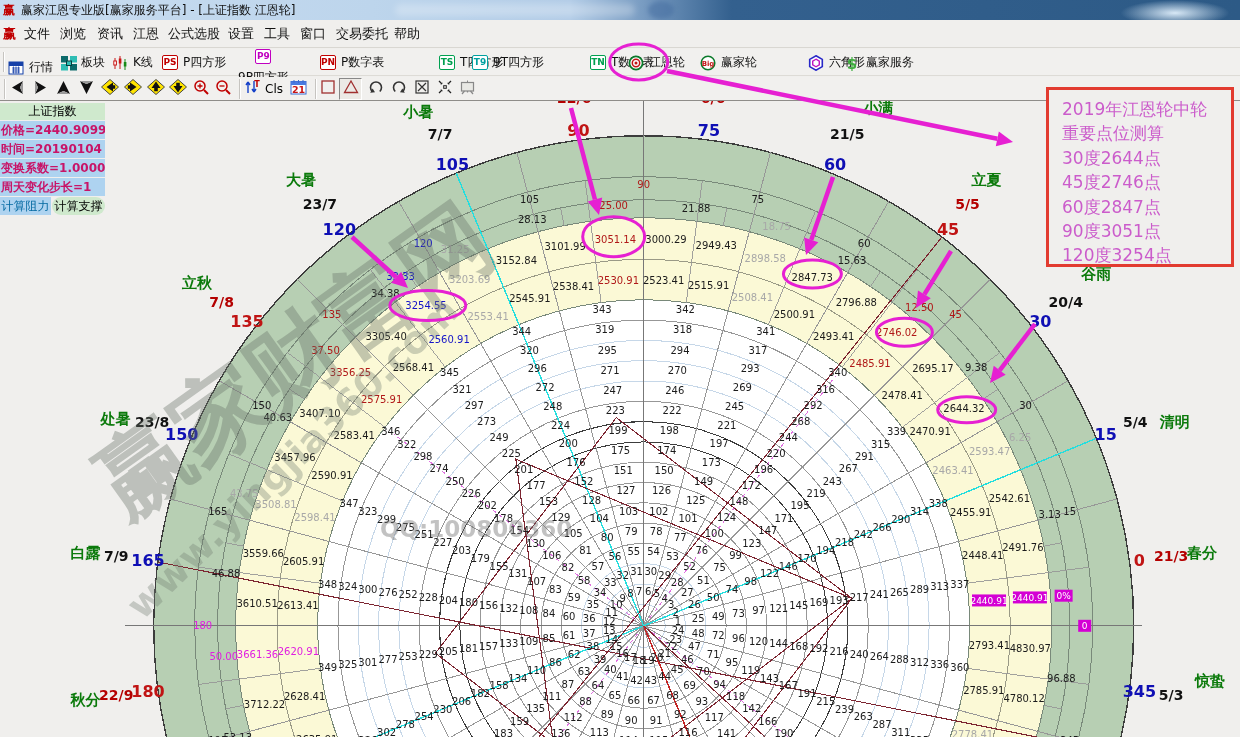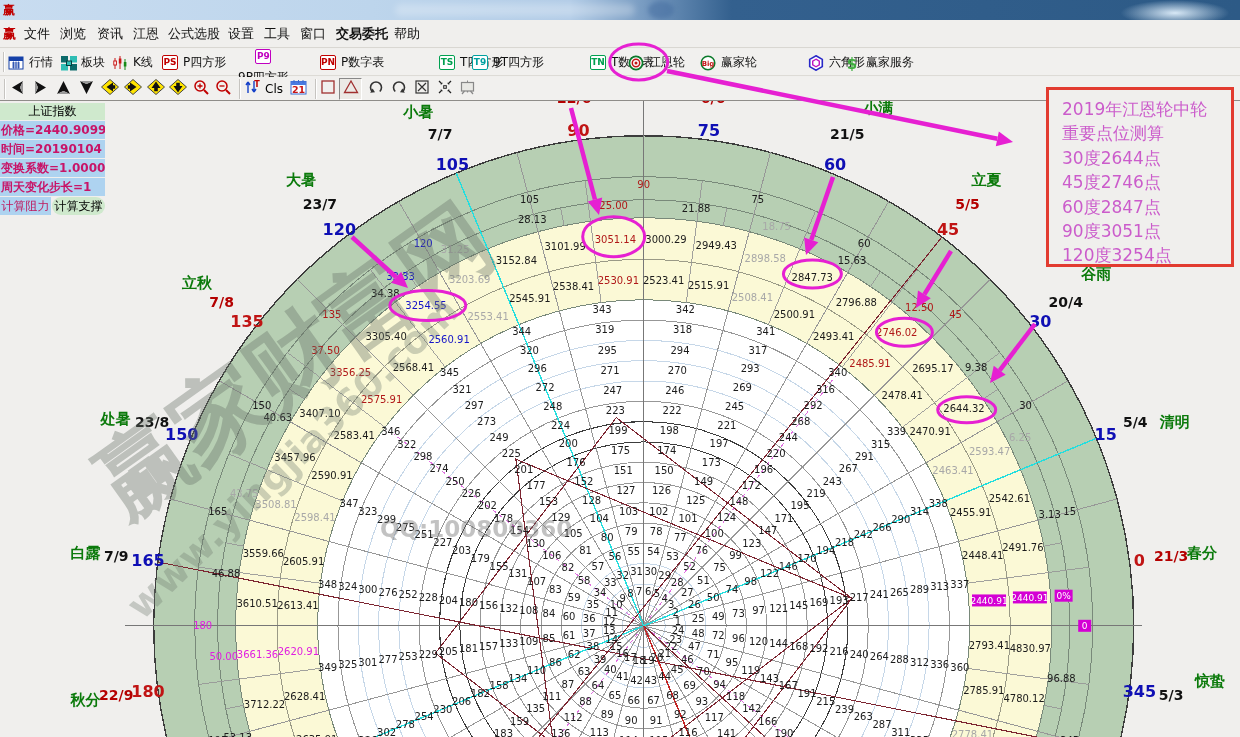--- a/index.html
+++ b/index.html
@@ -29,21 +29,21 @@
   .badge { width:16px; height:15px; display:inline-block; font-size:9px; font-weight:bold; line-height:13px;
     text-align:center; background:#fff; border-radius:2px; }
   .tb2-btn { position:absolute; top:1px; width:23px; height:22px; display:flex; align-items:center; justify-content:center; }
   .tb2-btn.pressed { border:1px solid; border-color:#888 #fff #fff #888; background:#eceae6; }
 
   
   #panel { position:absolute; left:0; top:103px; width:105px; z-index:25; font-size:13px; }
   #panel .hd { background:#cfe9cd; color:#000; text-align:center; height:17px; line-height:17px; font-size:12px; margin-bottom:1px; }
   #panel .row { background:#aed3f0; color:#c81467; font-weight:bold; height:18px; line-height:18px; padding-left:1px; margin-bottom:1px; white-space:nowrap; overflow:hidden; font-size:12px; }
   #panel .btns { display:flex; gap:1px; margin-top:1px; }
-  #panel .btn1 { background:#aed3f0; width:51px; height:18px; line-height:18px; text-align:center; color:#be185d; font-size:12px; white-space:nowrap; }
+  #panel .btn1 { background:#aed3f0; width:51px; height:18px; line-height:18px; text-align:center; color:#0369a1; font-size:12px; white-space:nowrap; }
   #panel .btn2 { background:#cfe9cd; width:53px; height:18px; line-height:18px; text-align:center; color:#000; font-size:12px; white-space:nowrap;border-radius:9px; }
 
   
   #annbox { position:absolute; left:1046px; top:87px; width:188px; height:180px; border:3px solid #e23b30;
     background:#f0efed; z-index:40; padding:7px 0 0 13px; }
   #annbox div { color:#cb5ccb; font-size:17px; line-height:24.4px; white-space:nowrap; }
 
   
   .wm { position:absolute; color:rgba(105,115,105,0.38); z-index:20; pointer-events:none; white-space:nowrap; }
   #wm-big { left:71px; top:444px; font-size:92px; font-weight:bold; transform:rotate(-35.5deg); transform-origin:0 0; letter-spacing:0; }
@@ -58,40 +58,41 @@
 </style>
 </head>
 <body>
 
 <div id="app">
 
   <div id="titlebar">
     <span class="blur1"></span>
     <span class="blur2"></span>
     <span class="applogo">赢</span>
+    <span>赢家江恩专业版[赢家服务平台] - [上证指数 江恩轮]</span>
     <span class="glow"></span>
   </div>
 
   <div id="menubar">
     <span class="applogo">赢</span>
   <span class="menu-item" style="left: 24px;">文件</span>
       <span class="menu-item" style="left: 60px;">浏览</span>
       <span class="menu-item" style="left: 97px;">资讯</span>
       <span class="menu-item" style="left: 133px;">江恩</span>
       <span class="menu-item" style="left: 168px;">公式选股</span>
       <span class="menu-item" style="left: 228px;">设置</span>
       <span class="menu-item" style="left: 264px;">工具</span>
       <span class="menu-item" style="left: 300px;">窗口</span>
-      <span class="menu-item" style="left: 336px; font-weight: bold;">交易委托</span>
+      <span class="menu-item" style="left: 336px;">交易委托</span>
       <span class="menu-item" style="left: 394px;">帮助</span>
     </div>
 
   <div id="toolbar1">
       <span class="tb-sep"></span>
-      <span class="tb-item" style="left: 8px;">
+      <span class="tb-item" style="left: 8px; align-items: flex-end;">
         <span class="tb-icon"><svg width="16" height="16">
             <rect x="1" y="2" width="14" height="12" fill="#fff" stroke="#1540a8"></rect>
             <rect x="1" y="2" width="14" height="4" fill="#1540a8"></rect>
             <path d="M4 8h8M4 10h8M4 12h8M5.5 6.5v7M8 6.5v7M10.5 6.5v7" stroke="#1540a8" stroke-width="0.8"></path>
           </svg></span>
         <span>行情</span>
       </span>
       <span class="tb-item" style="left: 60px;">
         <span class="tb-icon"><svg width="18" height="16">
             <rect x="1" y="1" width="7" height="6.5" fill="#0c6a6a"></rect>

